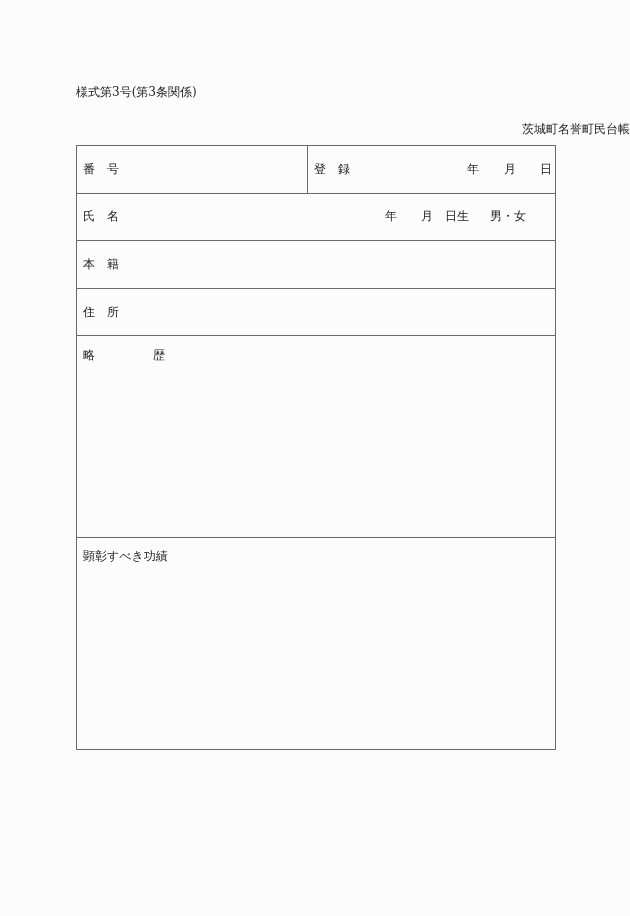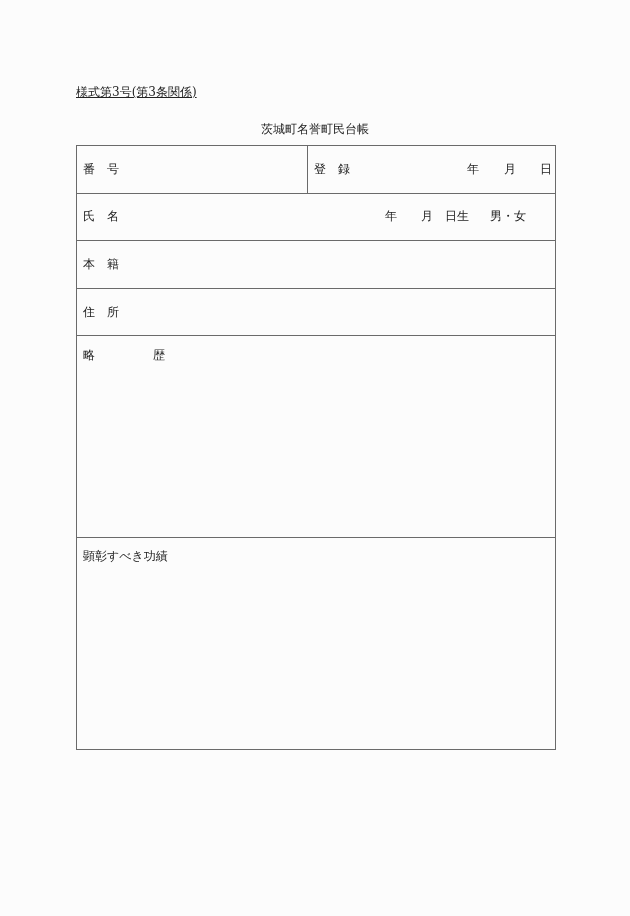--- a/index.html
+++ b/index.html
@@ -3,22 +3,22 @@
 <meta charset="utf-8">
 <style>
   html, body { margin: 0; padding: 0; }
   body {
     width: 630px; height: 916px; background: #fcfcfc; position: relative;
     font-family: "DejaVu Serif", "Liberation Serif", serif; color: #222;
     overflow: hidden;
   }
   .abs { position: absolute; }
   .txt { font-size: 12px; line-height: 14px; white-space: nowrap; }
-  .form-id { left: 76px; top: 85px; text-decoration: underline; }
-  .title { left: 0; width: 630px; top: 122px; text-align: center; }
+  .form-id { left: 76px; top: 85px; }
+  .title { left: 0; width: 630px; top: 122px; text-align: right; }
   .table-frame {
     left: 76px; top: 145px; width: 478px; height: 603px;
     border: 1px solid #6a6a6a; box-sizing: content-box;
   }
   .hline { position: absolute; left: 0; width: 478px; height: 0; border-top: 1px solid #6a6a6a; }
   .vline { position: absolute; top: 0; width: 0; border-left: 1px solid #6a6a6a; }
   .cell-label { position: absolute; font-size: 12px; line-height: 14px; white-space: nowrap; }
 </style>
 </head>
 <body>

